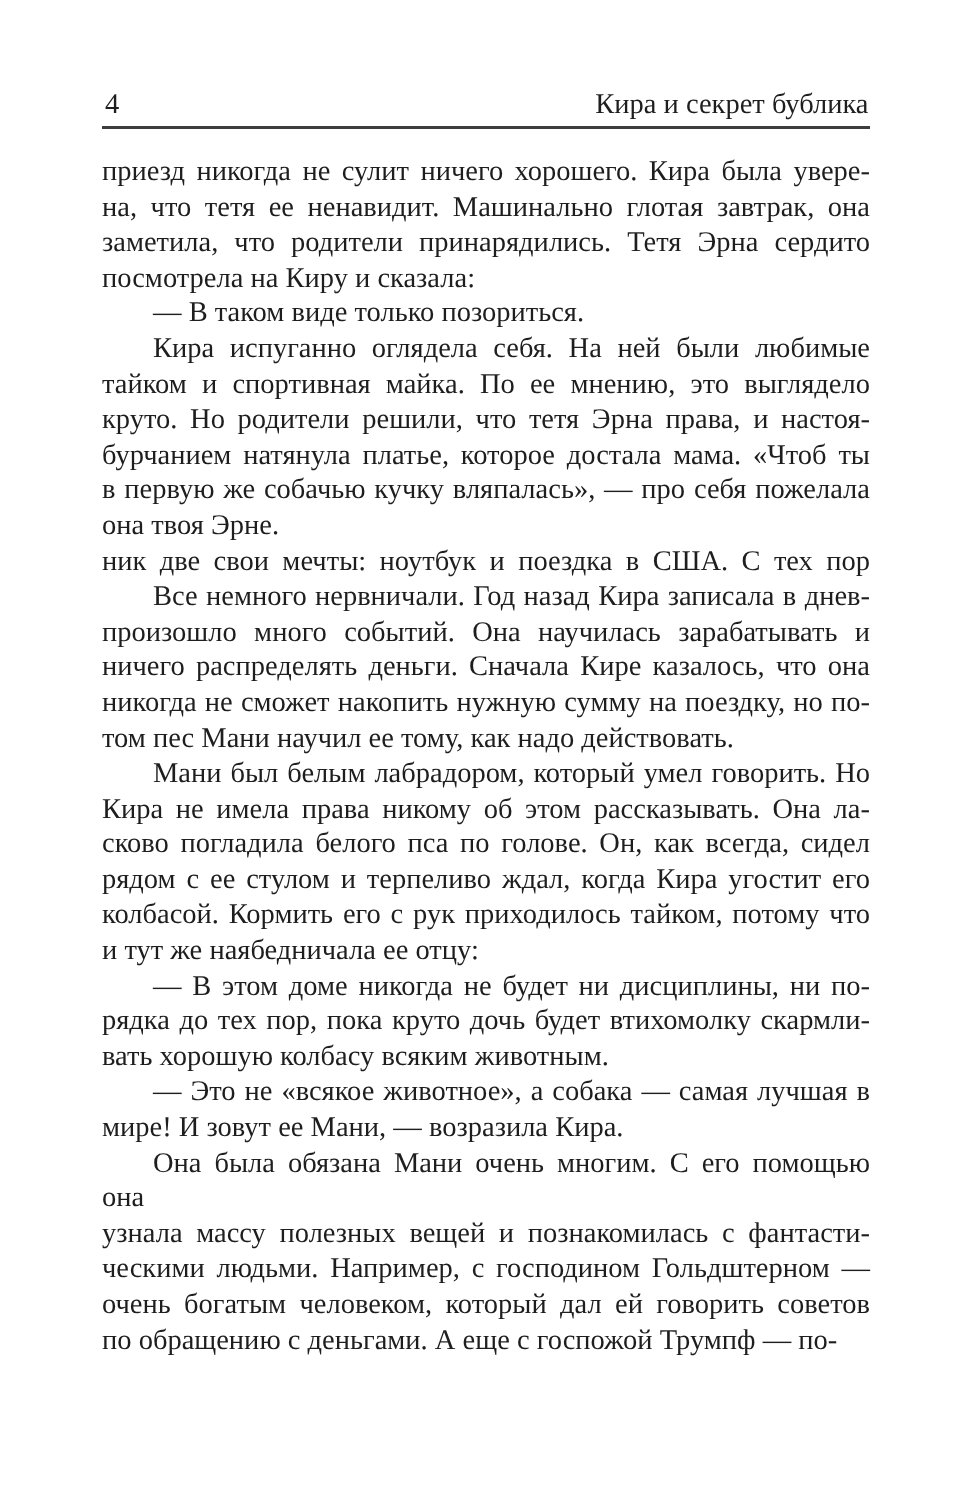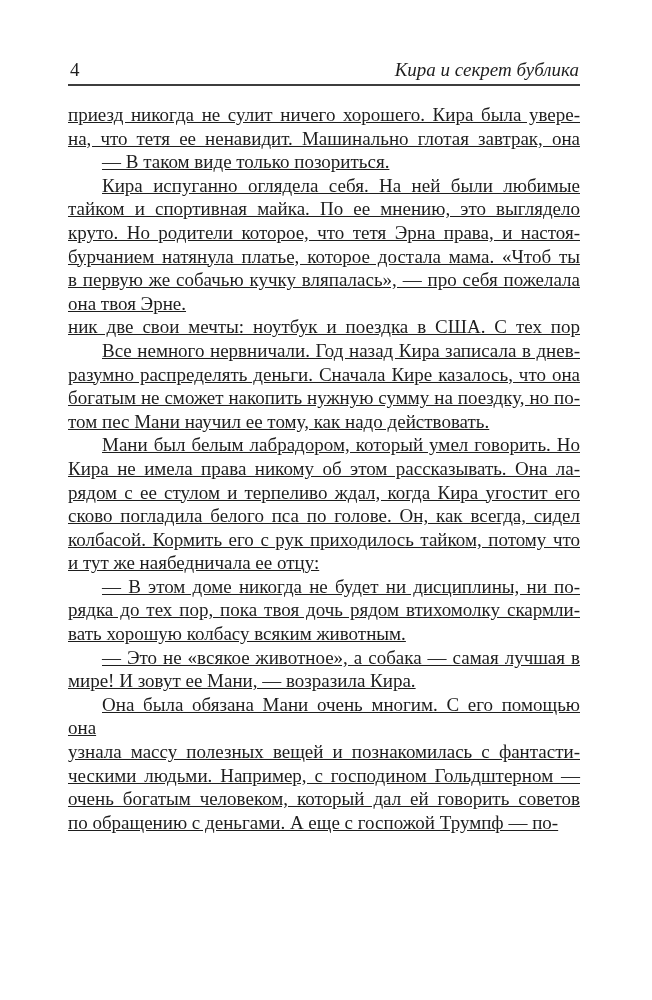--- a/index.html
+++ b/index.html
@@ -23,34 +23,32 @@
     justify-content: space-between;
     align-items: baseline;
     font-size: 19px;
     line-height: 24px;
     padding: 0 1px 2px 2px;
   }
   .page-number {
     font-style: normal;
   }
   .book-title {
-    font-style: italic;
   }
   .header-rule {
     height: 0;
     border-bottom: 2px solid #3d3d3d;
   }
   .body-text {
     margin-top: 17px;
     font-size: 19px;
     line-height: 23.6px;
   }
   .paragraph {
     margin: 0;
-    text-decoration: underline;
   }
   .line {
     text-align: justify;
     text-align-last: justify;
   }
   .line.last {
     text-align-last: left;
   }
   .line.indent {
     text-indent: 34px;
@@ -62,50 +60,53 @@
 <div class="page">
   <div class="header">
     <span class="page-number">4</span>
     <span class="book-title">Кира и секрет бублика</span>
   </div>
   <div class="header-rule"></div>
   <div class="body-text">
       <div class="paragraph">
         <div class="line">приезд никогда не сулит ничего хорошего. Кира была увере-</div>
         <div class="line">на, что тетя ее ненавидит. Машинально глотая завтрак, она</div>
+        <div class="line">заметила, что родители принарядились. Тетя Эрна сердито</div>
+        <div class="line last">посмотрела на Киру и сказала:</div>
       </div>
       <div class="paragraph">
         <div class="line indent last">— В таком виде только позориться.</div>
       </div>
       <div class="paragraph">
         <div class="line indent">Кира испуганно оглядела себя. На ней были любимые</div>
         <div class="line">тайком и спортивная майка. По ее мнению, это выглядело</div>
-        <div class="line">круто. Но родители которое, что тетя Эрна права, и настоя-</div>
+        <div class="line">круто. Но родители решили, что тетя Эрна права, и настоя-</div>
         <div class="line">бурчанием натянула платье, которое достала мама. «Чтоб ты</div>
         <div class="line">в первую же собачью кучку вляпалась», — про себя пожелала</div>
         <div class="line last">она твоя Эрне.</div>
       </div>
       <div class="paragraph">
         <div class="line">ник две свои мечты: ноутбук и поездка в США. С тех пор</div>
         <div class="line indent">Все немного нервничали. Год назад Кира записала в днев-</div>
-        <div class="line">разумно распределять деньги. Сначала Кире казалось, что она</div>
-        <div class="line">богатым не сможет накопить нужную сумму на поездку, но по-</div>
+        <div class="line">произошло много событий. Она научилась зарабатывать и</div>
+        <div class="line">ничего распределять деньги. Сначала Кире казалось, что она</div>
+        <div class="line">никогда не сможет накопить нужную сумму на поездку, но по-</div>
         <div class="line last">том пес Мани научил ее тому, как надо действовать.</div>
       </div>
       <div class="paragraph">
         <div class="line indent">Мани был белым лабрадором, который умел говорить. Но</div>
         <div class="line">Кира не имела права никому об этом рассказывать. Она ла-</div>
+        <div class="line">сково погладила белого пса по голове. Он, как всегда, сидел</div>
         <div class="line">рядом с ее стулом и терпеливо ждал, когда Кира угостит его</div>
-        <div class="line">сково погладила белого пса по голове. Он, как всегда, сидел</div>
         <div class="line">колбасой. Кормить его с рук приходилось тайком, потому что</div>
         <div class="line last">и тут же наябедничала ее отцу:</div>
       </div>
       <div class="paragraph">
         <div class="line indent">— В этом доме никогда не будет ни дисциплины, ни по-</div>
-        <div class="line">рядка до тех пор, пока твоя дочь рядом втихомолку скармли-</div>
+        <div class="line">рядка до тех пор, пока круто дочь будет втихомолку скармли-</div>
         <div class="line last">вать хорошую колбасу всяким животным.</div>
       </div>
       <div class="paragraph">
         <div class="line indent">— Это не «всякое животное», а собака — самая лучшая в</div>
         <div class="line last">мире! И зовут ее Мани, — возразила Кира.</div>
       </div>
       <div class="paragraph">
         <div class="line indent">Она была обязана Мани очень многим. С его помощью она</div>
         <div class="line">узнала массу полезных вещей и познакомилась с фантасти-</div>
         <div class="line">ческими людьми. Например, с господином Гольдштерном —</div>

